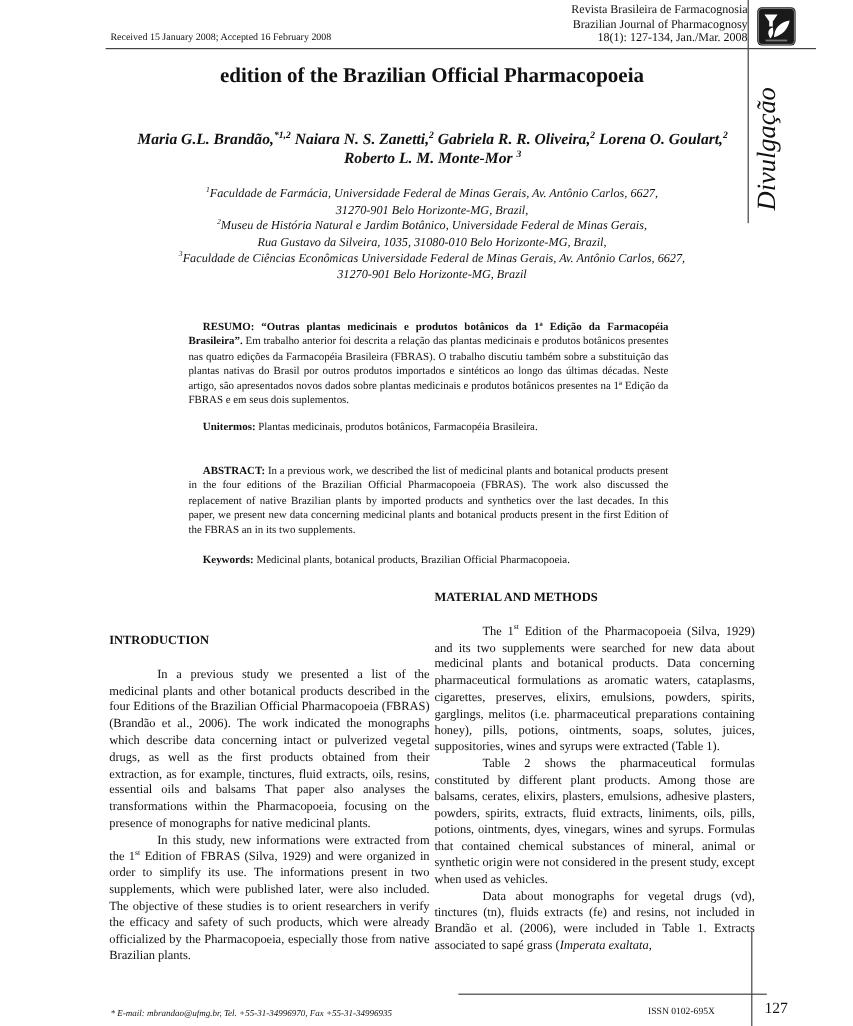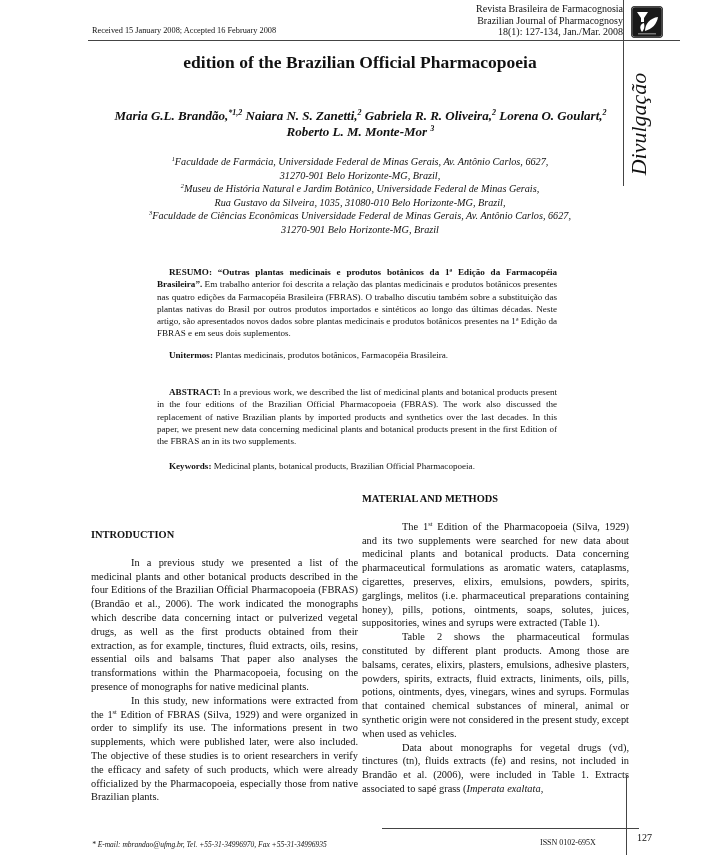--- a/index.html
+++ b/index.html
@@ -24,21 +24,21 @@
   .keywords { top: 460px; }
   .b { font-weight: bold; margin-left: 12px; }
   .col { width: 267px; font-size: 10.4px; line-height: 13.8px; text-align: justify; }
   .col-left { left: 91px; top: 492px; margin-top: 36px; }
   .col-right { left: 362px; top: 492px; }
   .sec-head { font-weight: bold; font-size: 10.4px; margin-bottom: 14px; }
   .col p { margin: 0; text-indent: 40px; }
   .foot-line { left: 382px; top: 828px; width: 257px; height: 1px; background: #444; }
   .vline-bot { left: 626px; top: 776px; width: 1px; height: 79px; background: #444; }
   .issn { left: 540px; top: 838px; font-size: 8px; font-family: Liberation Serif, serif; }
-  .pagenum { left: 637px; top: 832px; font-size: 10px; }
+  .pagenum { left: 637px; top: 832px; font-size: 13px; }
   .email { left: 92px; top: 840px; font-size: 7.5px; font-style: italic; }
 </style>
 </head>
 <body>
 
 <div class="abs hdr-left">Received 15 January 2008; Accepted 16 February 2008</div>
 <div class="abs hdr-right">
   <div>Revista Brasileira de Farmacognosia</div>
   <div>Brazilian Journal of Pharmacognosy</div>
   <div>18(1): 127-134, Jan./Mar. 2008</div>

